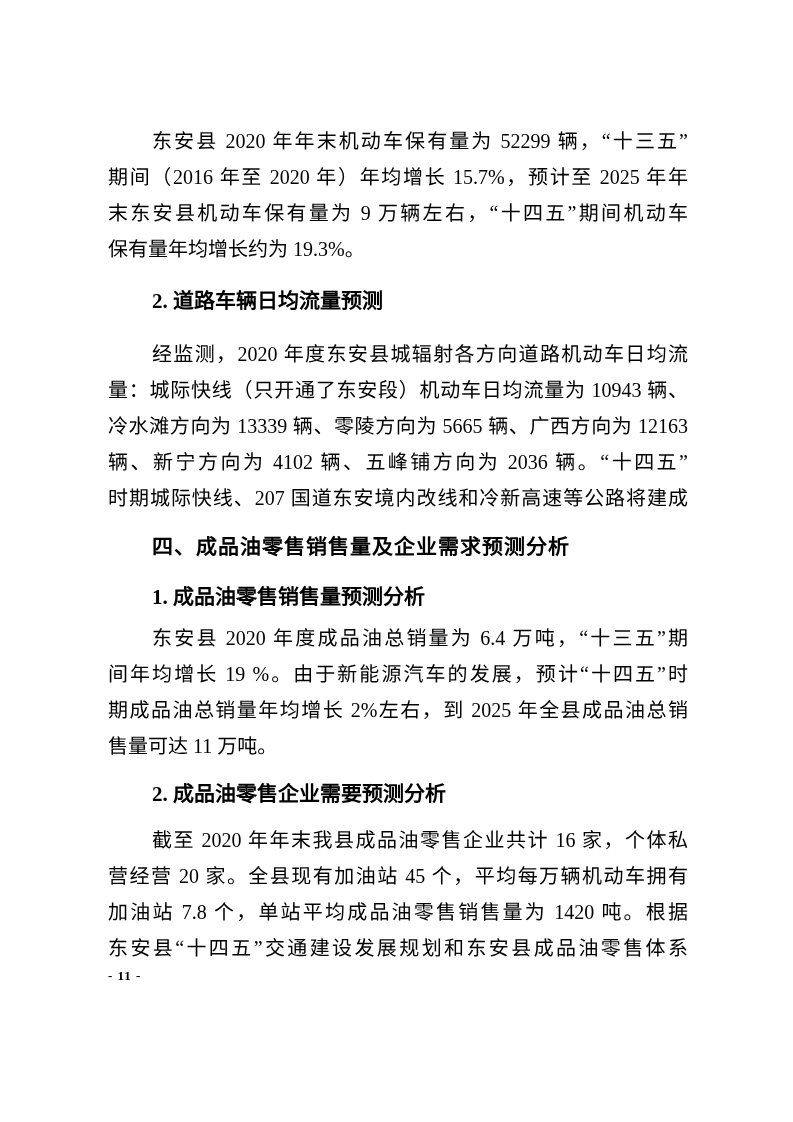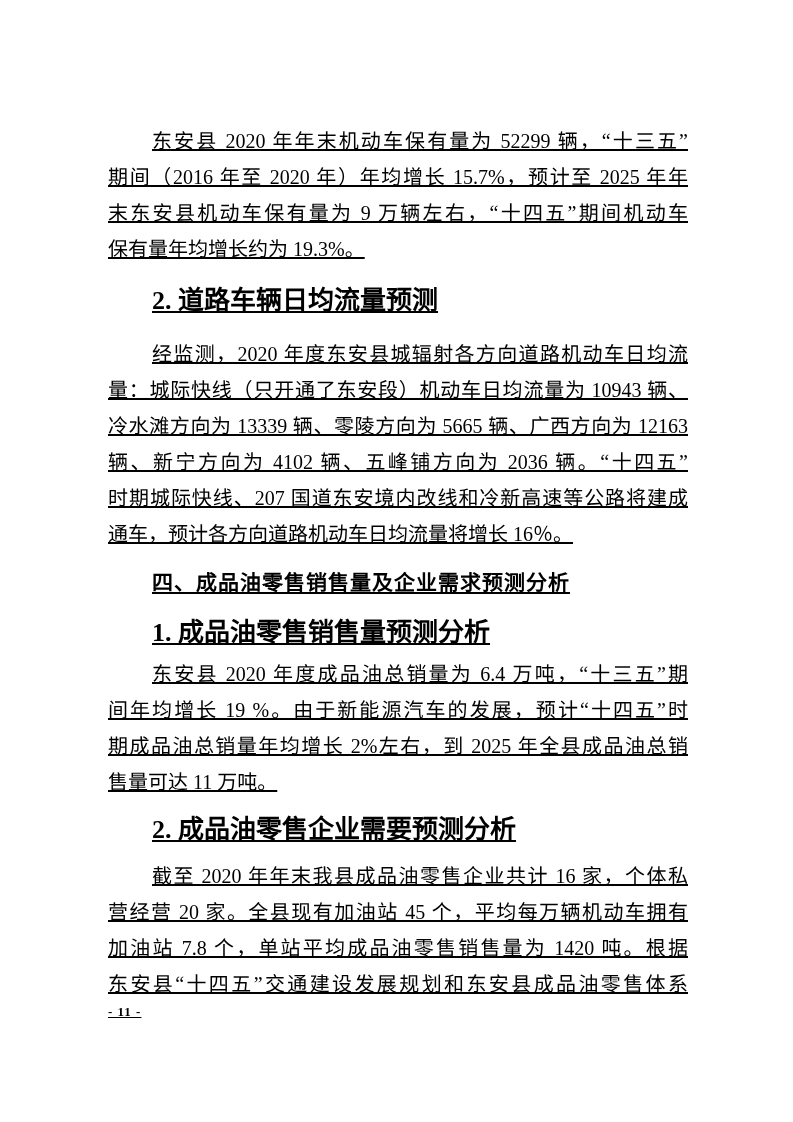--- a/index.html
+++ b/index.html
@@ -11,36 +11,35 @@
     position: relative;
     width: 793px;
     height: 1122px;
     background: #ffffff;
     overflow: hidden;
     font-family: "Liberation Serif", "DejaVu Serif", serif;
     color: #000000;
   }
   .content {
     padding: 123px 105px 0 108px; 
-    text-decoration: underline;
   }
   
   .line {
     font-size: 20px;
     line-height: 36px;
     text-align: justify;
     text-align-last: justify;
     word-break: keep-all;
     overflow: hidden;
   }
   .line.indent { padding-left: 44px; }        
   .line.last   { text-align-last: left; }     
 
   .h-sub {
-    font-size: 26px;
+    font-size: 21px;
     line-height: 36px;
     font-weight: bold;
     padding-left: 44px;
     font-family: "Liberation Serif", "DejaVu Serif", serif;
   }
   .h-sec {
     font-size: 21px;
     line-height: 36px;
     font-weight: bold;
     padding-left: 44px;
@@ -79,21 +78,20 @@
     </div>
 
     <div class="h-sub mt-h-road">2. 道路车辆日均流量预测</div>
 
     <div class="mt-p-road">
       <div class="line indent">经监测，2020 年度东安县城辐射各方向道路机动车日均流</div>
       <div class="line">量：城际快线（只开通了东安段）机动车日均流量为 10943 辆、</div>
       <div class="line">冷水滩方向为 13339 辆、零陵方向为 5665 辆、广西方向为 12163</div>
       <div class="line">辆、新宁方向为 4102 辆、五峰铺方向为 2036 辆。“十四五”</div>
       <div class="line">时期城际快线、207 国道东安境内改线和冷新高速等公路将建成</div>
-      <div class="line last">通车，预计各方向道路机动车日均流量将增长 16％。</div>
     </div>
 
     <div class="h-sec mt-h-sec4">四、成品油零售销售量及企业需求预测分析</div>
 
     <div class="h-sub mt-h-sales">1. 成品油零售销售量预测分析</div>
 
     <div class="mt-p-sales">
       <div class="line indent">东安县 2020 年度成品油总销量为 6.4 万吨，“十三五”期</div>
       <div class="line">间年均增长 19 %。由于新能源汽车的发展，预计“十四五”时</div>
       <div class="line">期成品油总销量年均增长 2%左右，到 2025 年全县成品油总销</div>

